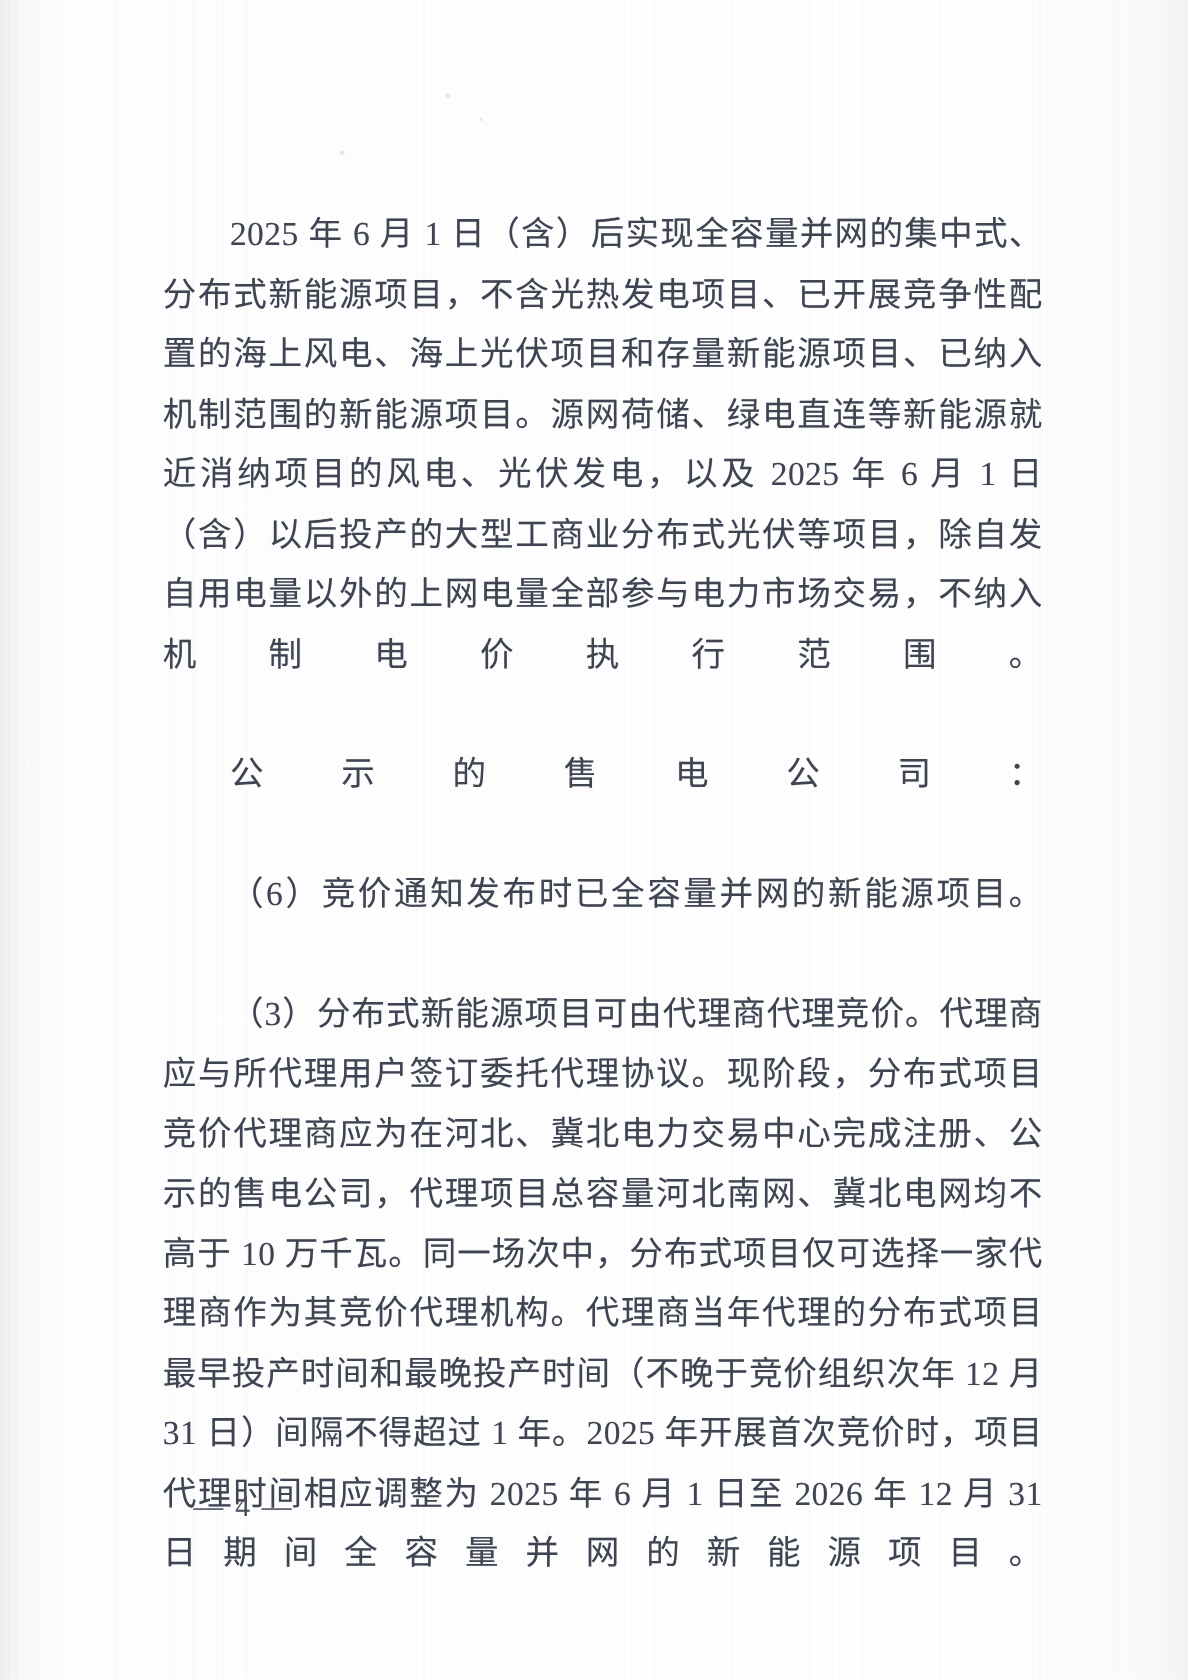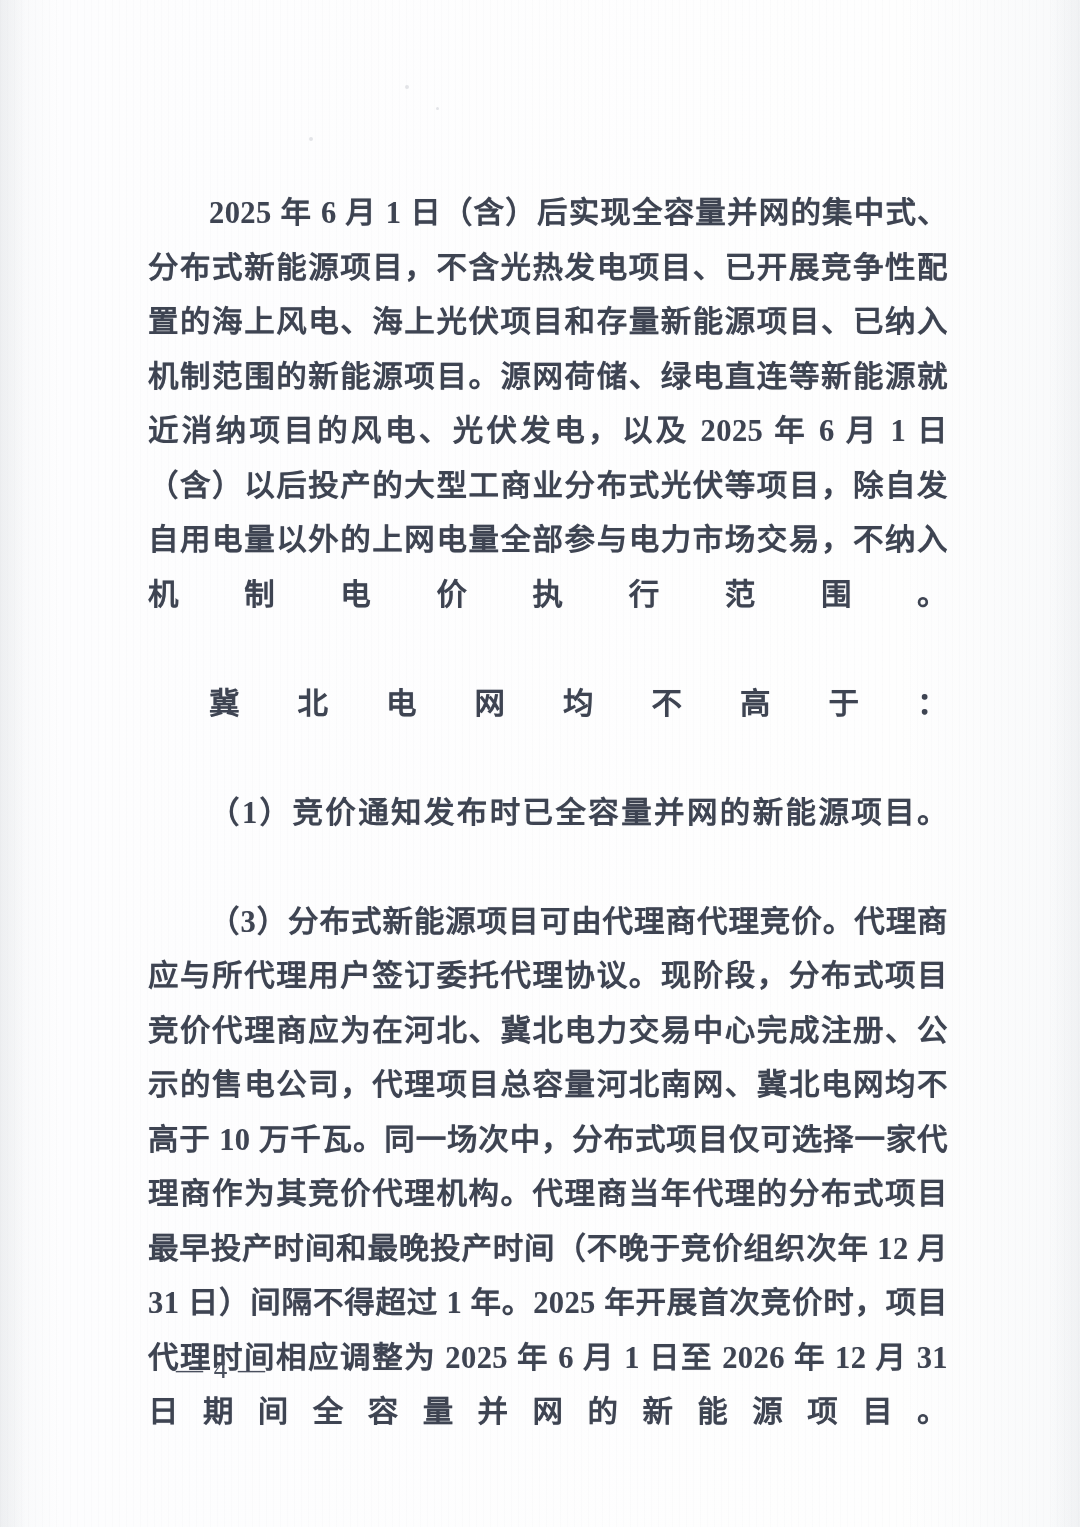--- a/index.html
+++ b/index.html
@@ -61,21 +61,21 @@
 
   .para {
     margin: 0;
     color: #3e4452;
     font-size: 30.5px;
     line-height: 54.5px;
     letter-spacing: 0.4px;
     text-align: justify;
     text-justify: inter-character;
     font-family: "Liberation Serif", "DejaVu Serif", serif;
-    font-weight: 700;
+    font-weight: 400;
     text-shadow: 0 0 0.7px rgba(62,68,82,0.30);
   }
 
   .para.indent {
     text-indent: 2em;
   }
 
   
   .para::after {
     content: "";
@@ -110,23 +110,23 @@
 <div id="page">
 
   <div class="speckle" style="left:405px; top:85px; width:4px; height:4px;"></div>
   <div class="speckle" style="left:436px; top:107px; width:3px; height:3px;"></div>
   <div class="speckle" style="left:309px; top:137px; width:4px; height:4px;"></div>
 
   <div id="text-body">
 
     <p class="para indent">2025 年 6 月 1 日（含）后实现全容量并网的集中式、分布式新能源项目，不含光热发电项目、已开展竞争性配置的海上风电、海上光伏项目和存量新能源项目、已纳入机制范围的新能源项目。源网荷储、绿电直连等新能源就近消纳项目的风电、光伏发电，以及 2025 年 6 月 1 日（含）以后投产的大型工商业分布式光伏等项目，除自发自用电量以外的上网电量全部参与电力市场交易，不纳入机制电价执行范围。</p>
 
-    <p class="para indent">冀北电网均不高于：</p>
+    <p class="para indent">公示的售电公司：</p>
 
-    <p class="para indent">（1）竞价通知发布时已全容量并网的新能源项目。</p>
+    <p class="para indent">（6）竞价通知发布时已全容量并网的新能源项目。</p>
 
 
     <p class="para indent">（3）分布式新能源项目可由代理商代理竞价。代理商应与所代理用户签订委托代理协议。现阶段，分布式项目竞价代理商应为在河北、冀北电力交易中心完成注册、公示的售电公司，代理项目总容量河北南网、冀北电网均不高于 10 万千瓦。同一场次中，分布式项目仅可选择一家代理商作为其竞价代理机构。代理商当年代理的分布式项目最早投产时间和最晚投产时间（不晚于竞价组织次年 12 月 31 日）间隔不得超过 1 年。2025 年开展首次竞价时，项目代理时间相应调整为 2025 年 6 月 1 日至 2026 年 12 月 31 日期间全容量并网的新能源项目。</p>
 
   </div>
 
   <div id="page-number">— 4 —</div>
 
 </div>
 

